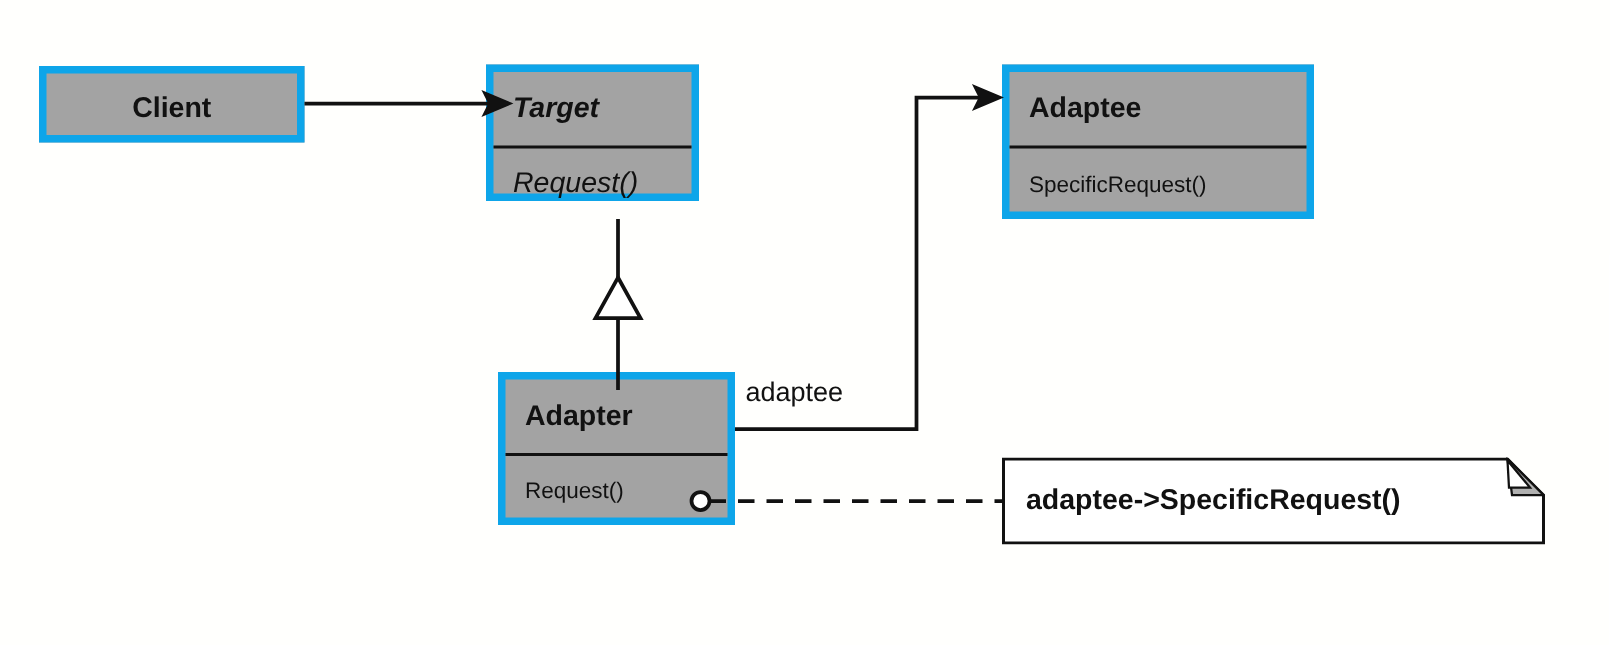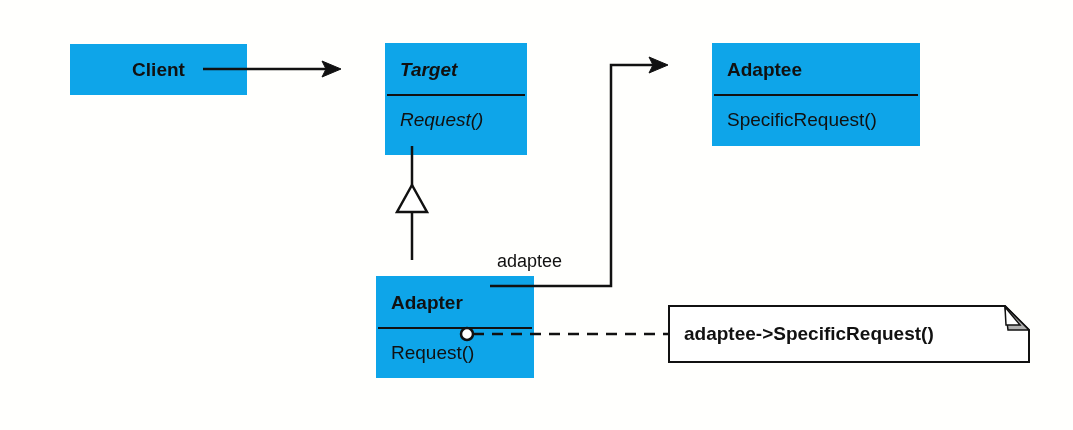--- a/index.html
+++ b/index.html
@@ -11,23 +11,22 @@
     position: relative;
     width: 1073px;
     height: 430px;
     background: #fffffd;
     overflow: hidden;
     font-family: "Liberation Sans", sans-serif;
   }
   .uml-box {
     position: absolute;
     box-sizing: border-box;
-    border: 2px solid #0ea5e9;
-    background: #0ea5e9;
-    margin-left: 44px;
+    border: 5px solid #0ea5e9;
+    background: #a3a3a3;
   }
   .uml-compartment {
     box-sizing: border-box;
     display: flex;
     align-items: center;
     padding-left: 13px;
     color: #111111;
     white-space: nowrap;
     overflow: hidden;
   }
@@ -38,21 +37,21 @@
     font-weight: bold;
     font-size: 19px;
   }
   .name-italic {
     font-weight: bold;
     font-style: italic;
     font-size: 19px;
   }
   .op-plain {
     font-weight: normal;
-    font-size: 19px;
+    font-size: 15px;
   }
   .op-italic {
     font-weight: normal;
     font-style: italic;
     font-size: 19px;
   }
   .center-text {
     justify-content: center;
     padding-left: 0;
   }
@@ -91,31 +90,31 @@
 </style>
 </head>
 <body>
 
 <div id="canvas">
 
   <div class="uml-box" style="left:26px; top:44px; width:177px; height:51px;">
     <div class="uml-compartment center-text name-bold" style="height:47px;">Client</div>
   </div>
 
-  <div class="uml-box" style="left:341px; top:43px; width:142px; height:112px;">
+  <div class="uml-box" style="left:324px; top:43px; width:142px; height:91px;">
     <div class="uml-compartment name-italic" style="height:49px;">Target</div>
     <div class="uml-compartment compartment-divider op-italic" style="height:50px;">Request()</div>
   </div>
 
   <div class="uml-box" style="left:668px; top:43px; width:208px; height:103px;">
     <div class="uml-compartment name-bold" style="height:49px;">Adaptee</div>
     <div class="uml-compartment compartment-divider op-plain" style="height:50px;">SpecificRequest()</div>
   </div>
 
-  <div class="uml-box" style="left:332px; top:276px; width:158px; height:102px;">
+  <div class="uml-box" style="left:332px; top:248px; width:158px; height:102px;">
     <div class="uml-compartment name-bold" style="height:49px;">Adapter</div>
     <div class="uml-compartment compartment-divider op-plain" style="height:49px;">Request()</div>
   </div>
 
   <div class="edge-label" style="left:497px; top:251px;">adaptee</div>
 
   <div class="note-box" style="left:668px; top:305px; width:362px; height:58px;">
     <svg width="362" height="58" viewBox="0 0 362 58">
       <path d="M1,1 L337,1 L361,25 L361,57 L1,57 Z" fill="#ffffff" stroke="#111111" stroke-width="2"></path>
       <path d="M337,1 L361,25 L340,25 Z" fill="#b0b0b0" stroke="#111111" stroke-width="1.5"></path>

